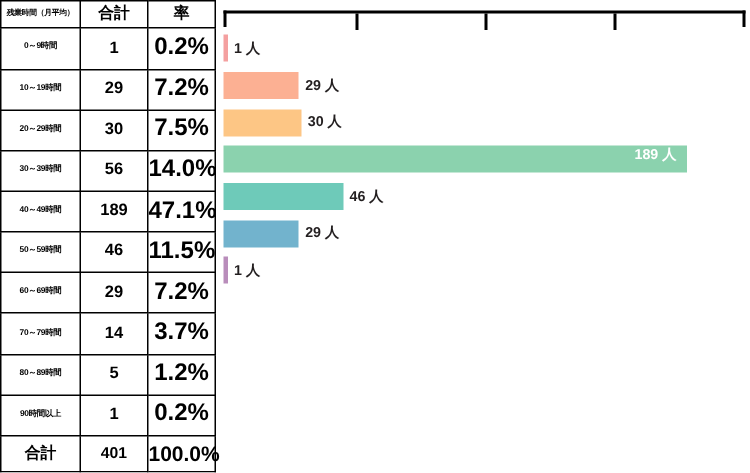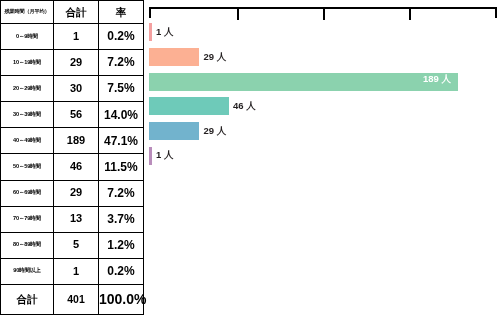--- a/index.html
+++ b/index.html
@@ -42,21 +42,21 @@
   }
   col.c-label { width: 53px; }
   col.c-count { width: 45px; }
   col.c-rate  { width: 45px; }
 
   .hdr-label { font-size: 5.2px; letter-spacing: -0.2px; }
   .hdr-cell  { font-size: 10.5px; }
 
   .lbl  { font-size: 5.6px; letter-spacing: -0.2px; }
   .num  { font-size: 11px; }
-  .rate { font-size: 12px; }
+  .rate { font-size: 16px; }
 
   .total-lbl  { font-size: 10.5px; }
   .total-num  { font-size: 10.5px; }
   .total-rate { font-size: 14px; }
 
   
   #chart {
     position: relative;
     flex: 1 1 auto;
     height: 315px;
@@ -163,21 +163,21 @@
             <td class="num">46</td>
             <td class="rate">11.5%</td>
           </tr>
           <tr>
             <td class="lbl">60～69時間</td>
             <td class="num">29</td>
             <td class="rate">7.2%</td>
           </tr>
           <tr>
             <td class="lbl">70～79時間</td>
-            <td class="num">13</td>
+            <td class="num">14</td>
             <td class="rate">3.7%</td>
           </tr>
           <tr>
             <td class="lbl">80～89時間</td>
             <td class="num">5</td>
             <td class="rate">1.2%</td>
           </tr>
           <tr>
             <td class="lbl">90時間以上</td>
             <td class="num">1</td>
@@ -201,20 +201,24 @@
     <div id="bars">
         <div class="bar-row">
           <div class="bar" style="width: 3px; background: rgb(244, 160, 160);"></div>
           <span class="bar-val">1 人</span>
         </div>
         <div class="bar-row">
           <div class="bar" style="width: 50.46px; background: rgb(252, 176, 147);"></div>
           <span class="bar-val">29 人</span>
         </div>
         <div class="bar-row">
+          <div class="bar" style="width: 52.2px; background: rgb(253, 198, 133);"></div>
+          <span class="bar-val">30 人</span>
+        </div>
+        <div class="bar-row">
           <div class="bar" style="width: 309px; background: rgb(139, 210, 174); position: relative;">
             <span class="bar-val inside">189 人</span>
           </div>
         </div>
         <div class="bar-row">
           <div class="bar" style="width: 80.04px; background: rgb(110, 202, 185);"></div>
           <span class="bar-val">46 人</span>
         </div>
         <div class="bar-row">
           <div class="bar" style="width: 50.46px; background: rgb(114, 179, 205);"></div>

